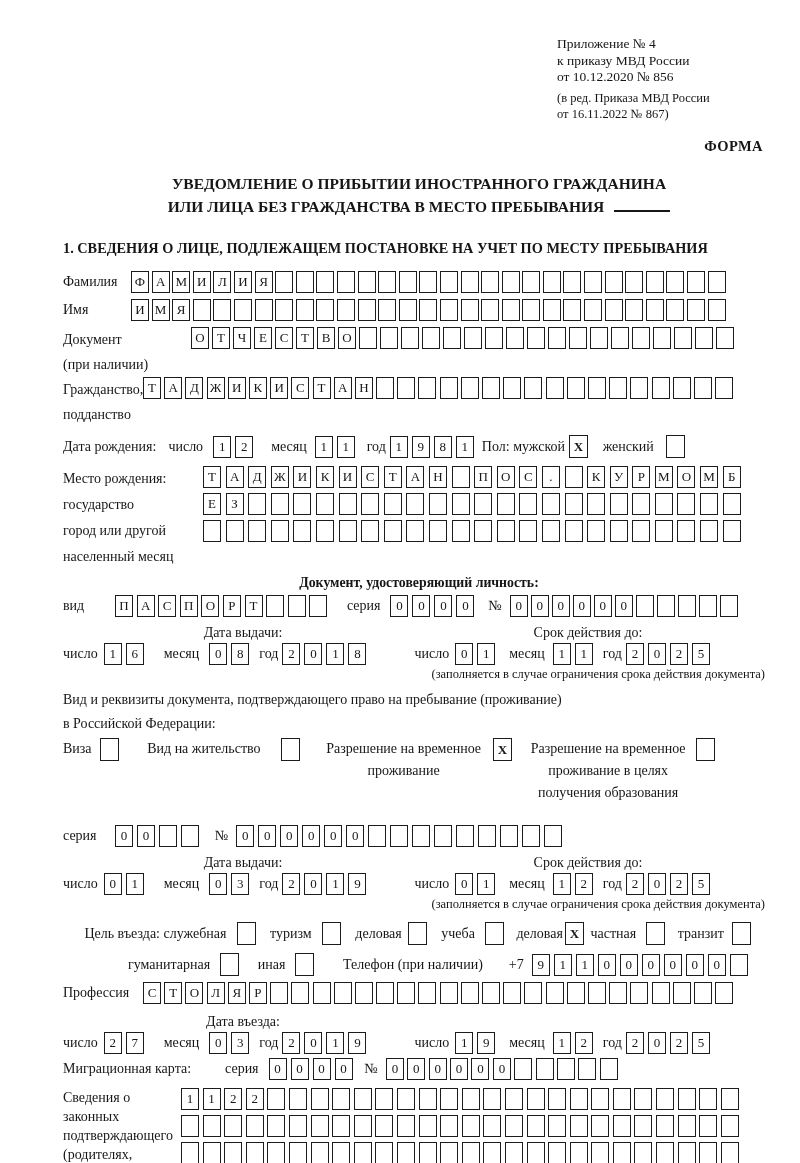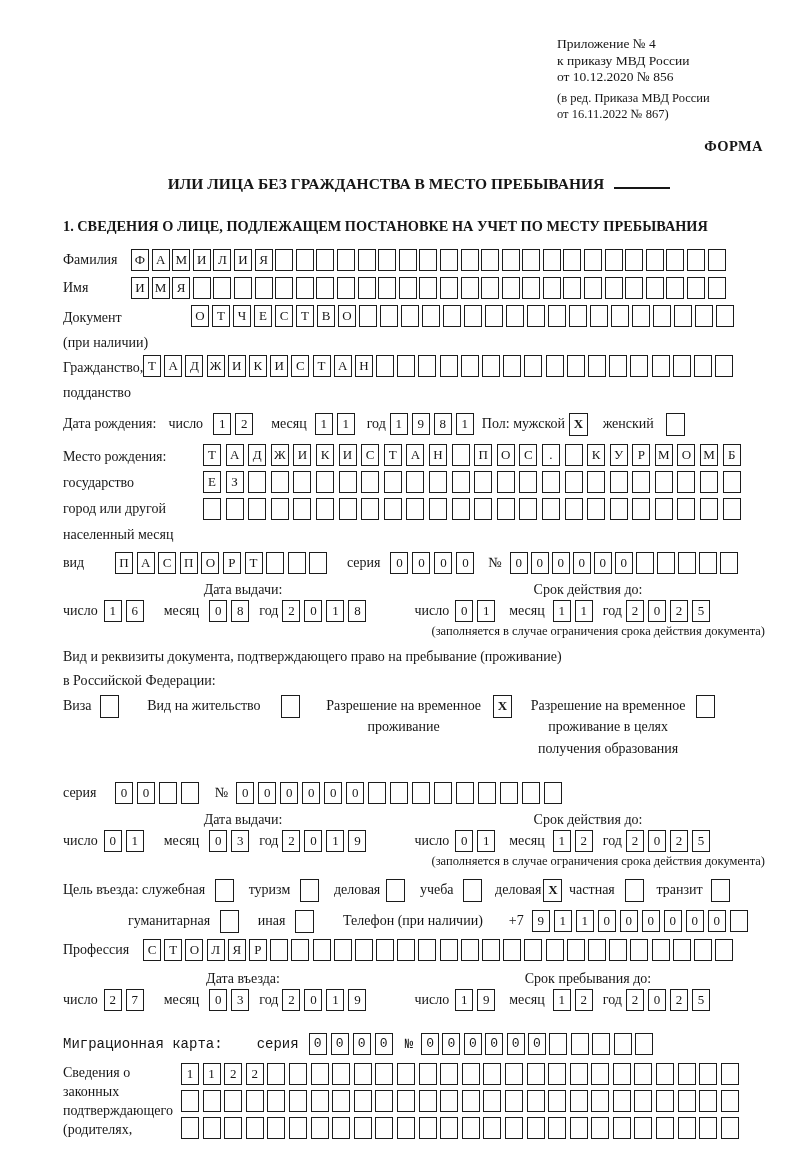--- a/index.html
+++ b/index.html
@@ -43,20 +43,21 @@
     <div>от 10.12.2020 № 856</div>
     <div class="ref-sub">
       <div>(в ред. Приказа МВД России</div>
       <div>от 16.11.2022 № 867)</div>
     </div>
   </div>
 
   <div class="forma">ФОРМА</div>
 
   <div class="title">
+    <div>УВЕДОМЛЕНИЕ О ПРИБЫТИИ ИНОСТРАННОГО ГРАЖДАНИНА</div>
     <div>
       <span>ИЛИ ЛИЦА БЕЗ ГРАЖДАНСТВА В МЕСТО ПРЕБЫВАНИЯ</span><span class="blank"></span>
     </div>
   </div>
 
   <div class="section">1. СВЕДЕНИЯ О ЛИЦЕ, ПОДЛЕЖАЩЕМ ПОСТАНОВКЕ НА УЧЕТ ПО МЕСТУ ПРЕБЫВАНИЯ</div>
 
   <div id="form-rows">
       <div class="row" style="margin-top: 0px;">
         <div class="lbl" style="width: 68px;">Фамилия</div>
@@ -305,20 +306,21 @@
             <div class="cell" style="margin-right: 4.6px;"></div>
             <div class="cell" style="margin-right: 4.6px;"></div>
             <div class="cell" style="margin-right: 4.6px;"></div>
             <div class="cell" style="margin-right: 4.6px;"></div>
             <div class="cell" style="margin-right: 4.6px;"></div>
             <div class="cell" style="margin-right: 4.6px;"></div>
             <div class="cell" style="margin-right: 4.6px;"></div>
           </div>
         </div>
       </div>
+      <div class="h2">Документ, удостоверяющий личность:</div>
       <div class="row" style="margin-top: 4px;">
         <div class="lbl" style="width: 52px;">вид</div>
         <div class="cells">
           <div class="cell" style="margin-right: 3.6px;">П</div>
           <div class="cell" style="margin-right: 3.6px;">А</div>
           <div class="cell" style="margin-right: 3.6px;">С</div>
           <div class="cell" style="margin-right: 3.6px;">П</div>
           <div class="cell" style="margin-right: 3.6px;">О</div>
           <div class="cell" style="margin-right: 3.6px;">Р</div>
           <div class="cell" style="margin-right: 3.6px;">Т</div>
@@ -489,21 +491,21 @@
         <div class="cells" style="margin-left: 4px;">
           <div class="cell" style="margin-right: 4px;">2</div>
           <div class="cell" style="margin-right: 4px;">0</div>
           <div class="cell" style="margin-right: 4px;">2</div>
           <div class="cell" style="margin-right: 4px;">5</div>
         </div>
       </div>
       <div class="row" style="justify-content: flex-end; margin-top: 2px;">
         <div class="capsm" style="margin-right: 10px;">(заполняется в случае ограничения срока действия документа)</div>
       </div>
-      <div class="row" style="margin-top: 10px;">
+      <div class="row" style="margin-top: 10px; justify-content: center;">
         <div class="lbl">Цель въезда: служебная</div>
         <div class="cell chk" style="margin-left: 10px;"></div>
         <div class="lbl" style="margin-left: 12px;">туризм</div>
         <div class="cell chk" style="margin-left: 10px;"></div>
         <div class="lbl" style="margin-left: 12px;">деловая</div>
         <div class="cell chk" style="margin-left: 6px;"></div>
         <div class="lbl" style="margin-left: 12px;">учеба</div>
         <div class="cell chk" style="margin-left: 10px;"></div>
         <div class="lbl" style="margin-left: 10px;">деловая</div>
         <div class="cell chk" style="margin-left: 2px;">X</div>
@@ -560,21 +562,20 @@
           <div class="cell" style="margin-right: 3.2px;"></div>
           <div class="cell" style="margin-right: 3.2px;"></div>
           <div class="cell" style="margin-right: 3.2px;"></div>
           <div class="cell" style="margin-right: 3.2px;"></div>
           <div class="cell" style="margin-right: 3.2px;"></div>
           <div class="cell" style="margin-right: 3.2px;"></div>
         </div>
       </div>
       <div class="row" style="margin-top: 10px;">
         <div class="cap" style="width: 360px;">Дата въезда:</div>
-        <div class="cap" style="width: 330px;">Срок пребывания до:</div>
       </div>
       <div class="row" style="margin-top: 2px;">
         <div class="lbl">число</div>
         <div class="cells" style="margin-left: 6px;">
           <div class="cell" style="margin-right: 4px;">2</div>
           <div class="cell" style="margin-right: 4px;">7</div>
         </div>
         <div class="lbl" style="margin-left: 16px;">месяц</div>
         <div class="cells" style="margin-left: 10px;">
           <div class="cell" style="margin-right: 4px;">0</div>
@@ -598,21 +599,21 @@
           <div class="cell" style="margin-right: 4px;">2</div>
         </div>
         <div class="lbl" style="margin-left: 6px;">год</div>
         <div class="cells" style="margin-left: 4px;">
           <div class="cell" style="margin-right: 4px;">2</div>
           <div class="cell" style="margin-right: 4px;">0</div>
           <div class="cell" style="margin-right: 4px;">2</div>
           <div class="cell" style="margin-right: 4px;">5</div>
         </div>
       </div>
-      <div class="row" style="margin-top: 22px; font-family: Liberation Mono, monospace;">
+      <div class="row" style="margin-top: 4px;">
         <div class="lbl">Миграционная карта:</div>
         <div class="lbl" style="margin-left: 34px;">серия</div>
         <div class="cells" style="margin-left: 10px;">
           <div class="cell" style="margin-right: 4px;">0</div>
           <div class="cell" style="margin-right: 4px;">0</div>
           <div class="cell" style="margin-right: 4px;">0</div>
           <div class="cell" style="margin-right: 4px;">0</div>
         </div>
         <div class="lbl" style="margin-left: 8px;">№</div>
         <div class="cells" style="margin-left: 8px;">

